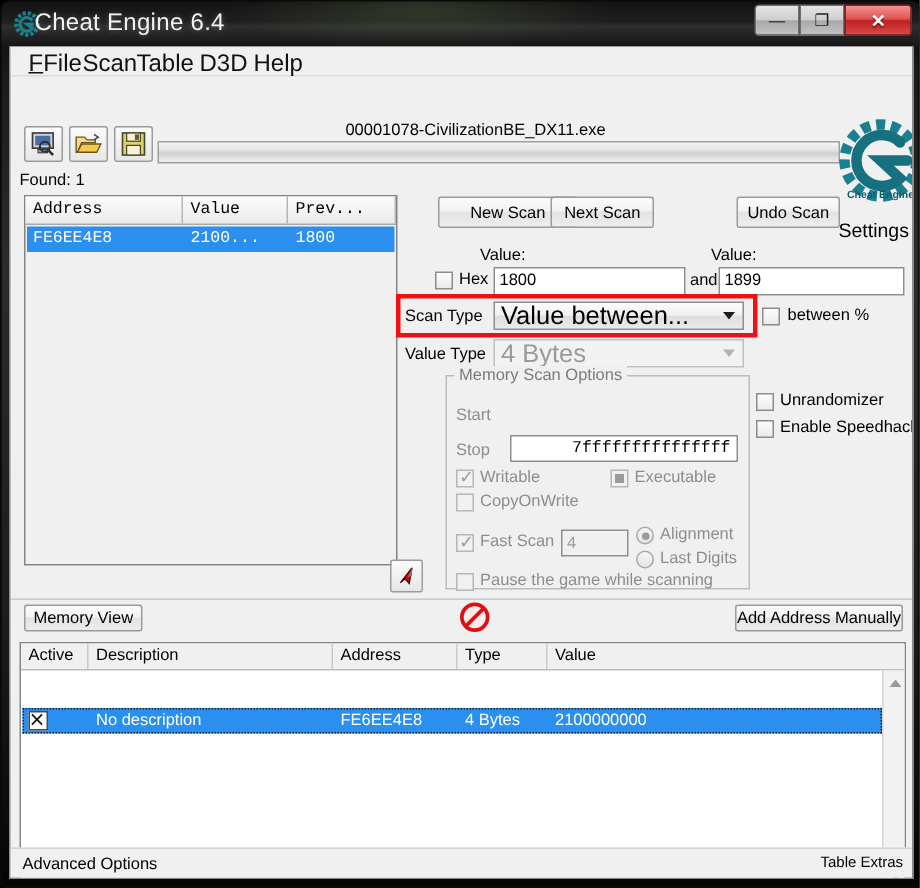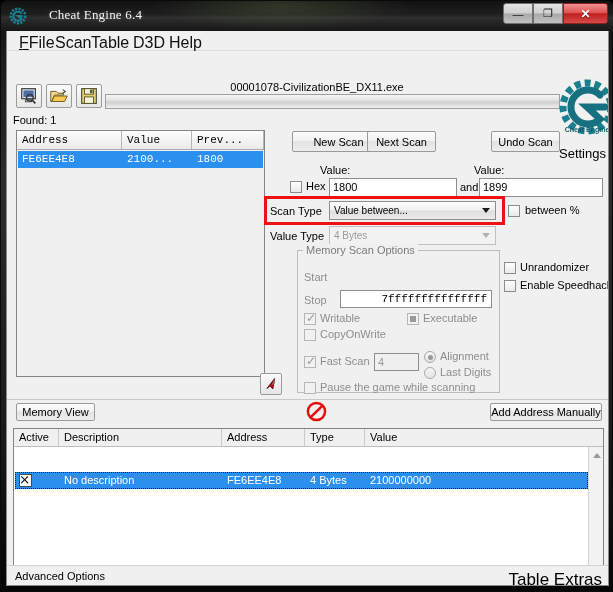--- a/index.html
+++ b/index.html
@@ -33,26 +33,25 @@
     overflow: hidden;
   }
   #titlebar .glow {
     position: absolute; left: 150px; top: -20px; width: 260px; height: 50px;
     background: radial-gradient(ellipse at center, rgba(120,150,90,0.25) 0%, rgba(0,0,0,0) 70%);
   }
   #ce-titleicon {
     position: absolute; left: 8px; top: 6px; width: 18px; height: 18px;
   }
   #title-text {
-    position: absolute; left: 48px; top: 6px;
-    font-size: 13px; color: #f2f2f2;
+    position: absolute; left: 22px; top: 6px;
+    font-size: 16px; color: #f2f2f2;
     text-shadow: 0 0 4px rgba(255,255,255,0.25);
     letter-spacing: 0.2px;
     white-space: nowrap;
-    font-family: Liberation Serif, serif;
   }
   .winbtn {
     position: absolute; top: 2px; height: 21px;
     border: 1px solid #6f6f6f;
     box-sizing: border-box;
     cursor: default;
   }
   #btn-min {
     left: 502px; width: 30px;
     border-radius: 3px 0 0 3px;
@@ -204,21 +203,21 @@
   .cblabel { position: absolute; font-size: 11px; color: #000; white-space: nowrap; }
   .cblabel.dis { color: #8d8d8d; }
   .lbl { position: absolute; font-size: 11px; color: #000; white-space: nowrap; }
   .lbl.dis { color: #8d8d8d; }
   
   .combo {
     position: absolute;
     background: linear-gradient(to bottom,#fcfcfc 0%,#f0f0f0 48%,#dedede 52%,#eaeaea 100%);
     border: 1px solid #8e8e8e;
     box-sizing: border-box;
-    font-size: 10px;
+    font-size: 17px;
     color: #000;
     line-height: 17px;
     padding-left: 4px;
     white-space: nowrap;
     overflow: hidden;
   }
   .combo.dis { color: #9a9a9a; background: #f2f2f2; border-color: #c0c0c0; }
   .combo .arrow {
     position: absolute; right: 1px; top: 1px; bottom: 1px; width: 16px;
     display: flex; align-items: center; justify-content: center;
@@ -320,21 +319,21 @@
   .sarrow i { display: block; width: 0; height: 0;
     border-left: 4px solid transparent; border-right: 4px solid transparent; }
   
   #statusbar {
     position: absolute; left: 0; bottom: 0; width: 603px; height: 20px;
     background: #f0f0f0;
     border-top: 1px solid #d4d4d4;
     box-sizing: border-box;
   }
   #status-left { position: absolute; left: 8px; top: 4px; font-size: 11px; color: #000; }
-  #status-right { position: absolute; right: 8px; top: 4px; font-size: 17px; color: #000; }
+  #status-right { position: absolute; right: 8px; top: 4px; font-size: 10px; color: #000; }
 </style>
 </head>
 <body>
 
 <div id="window">
 
   <div id="titlebar">
     <div class="glow"></div>
     <svg id="ce-titleicon" viewBox="0 0 20 20">
       <circle cx="10" cy="10" r="8" fill="none" stroke="#1a7f8e" stroke-width="3" stroke-dasharray="2.4 1.4"></circle>

